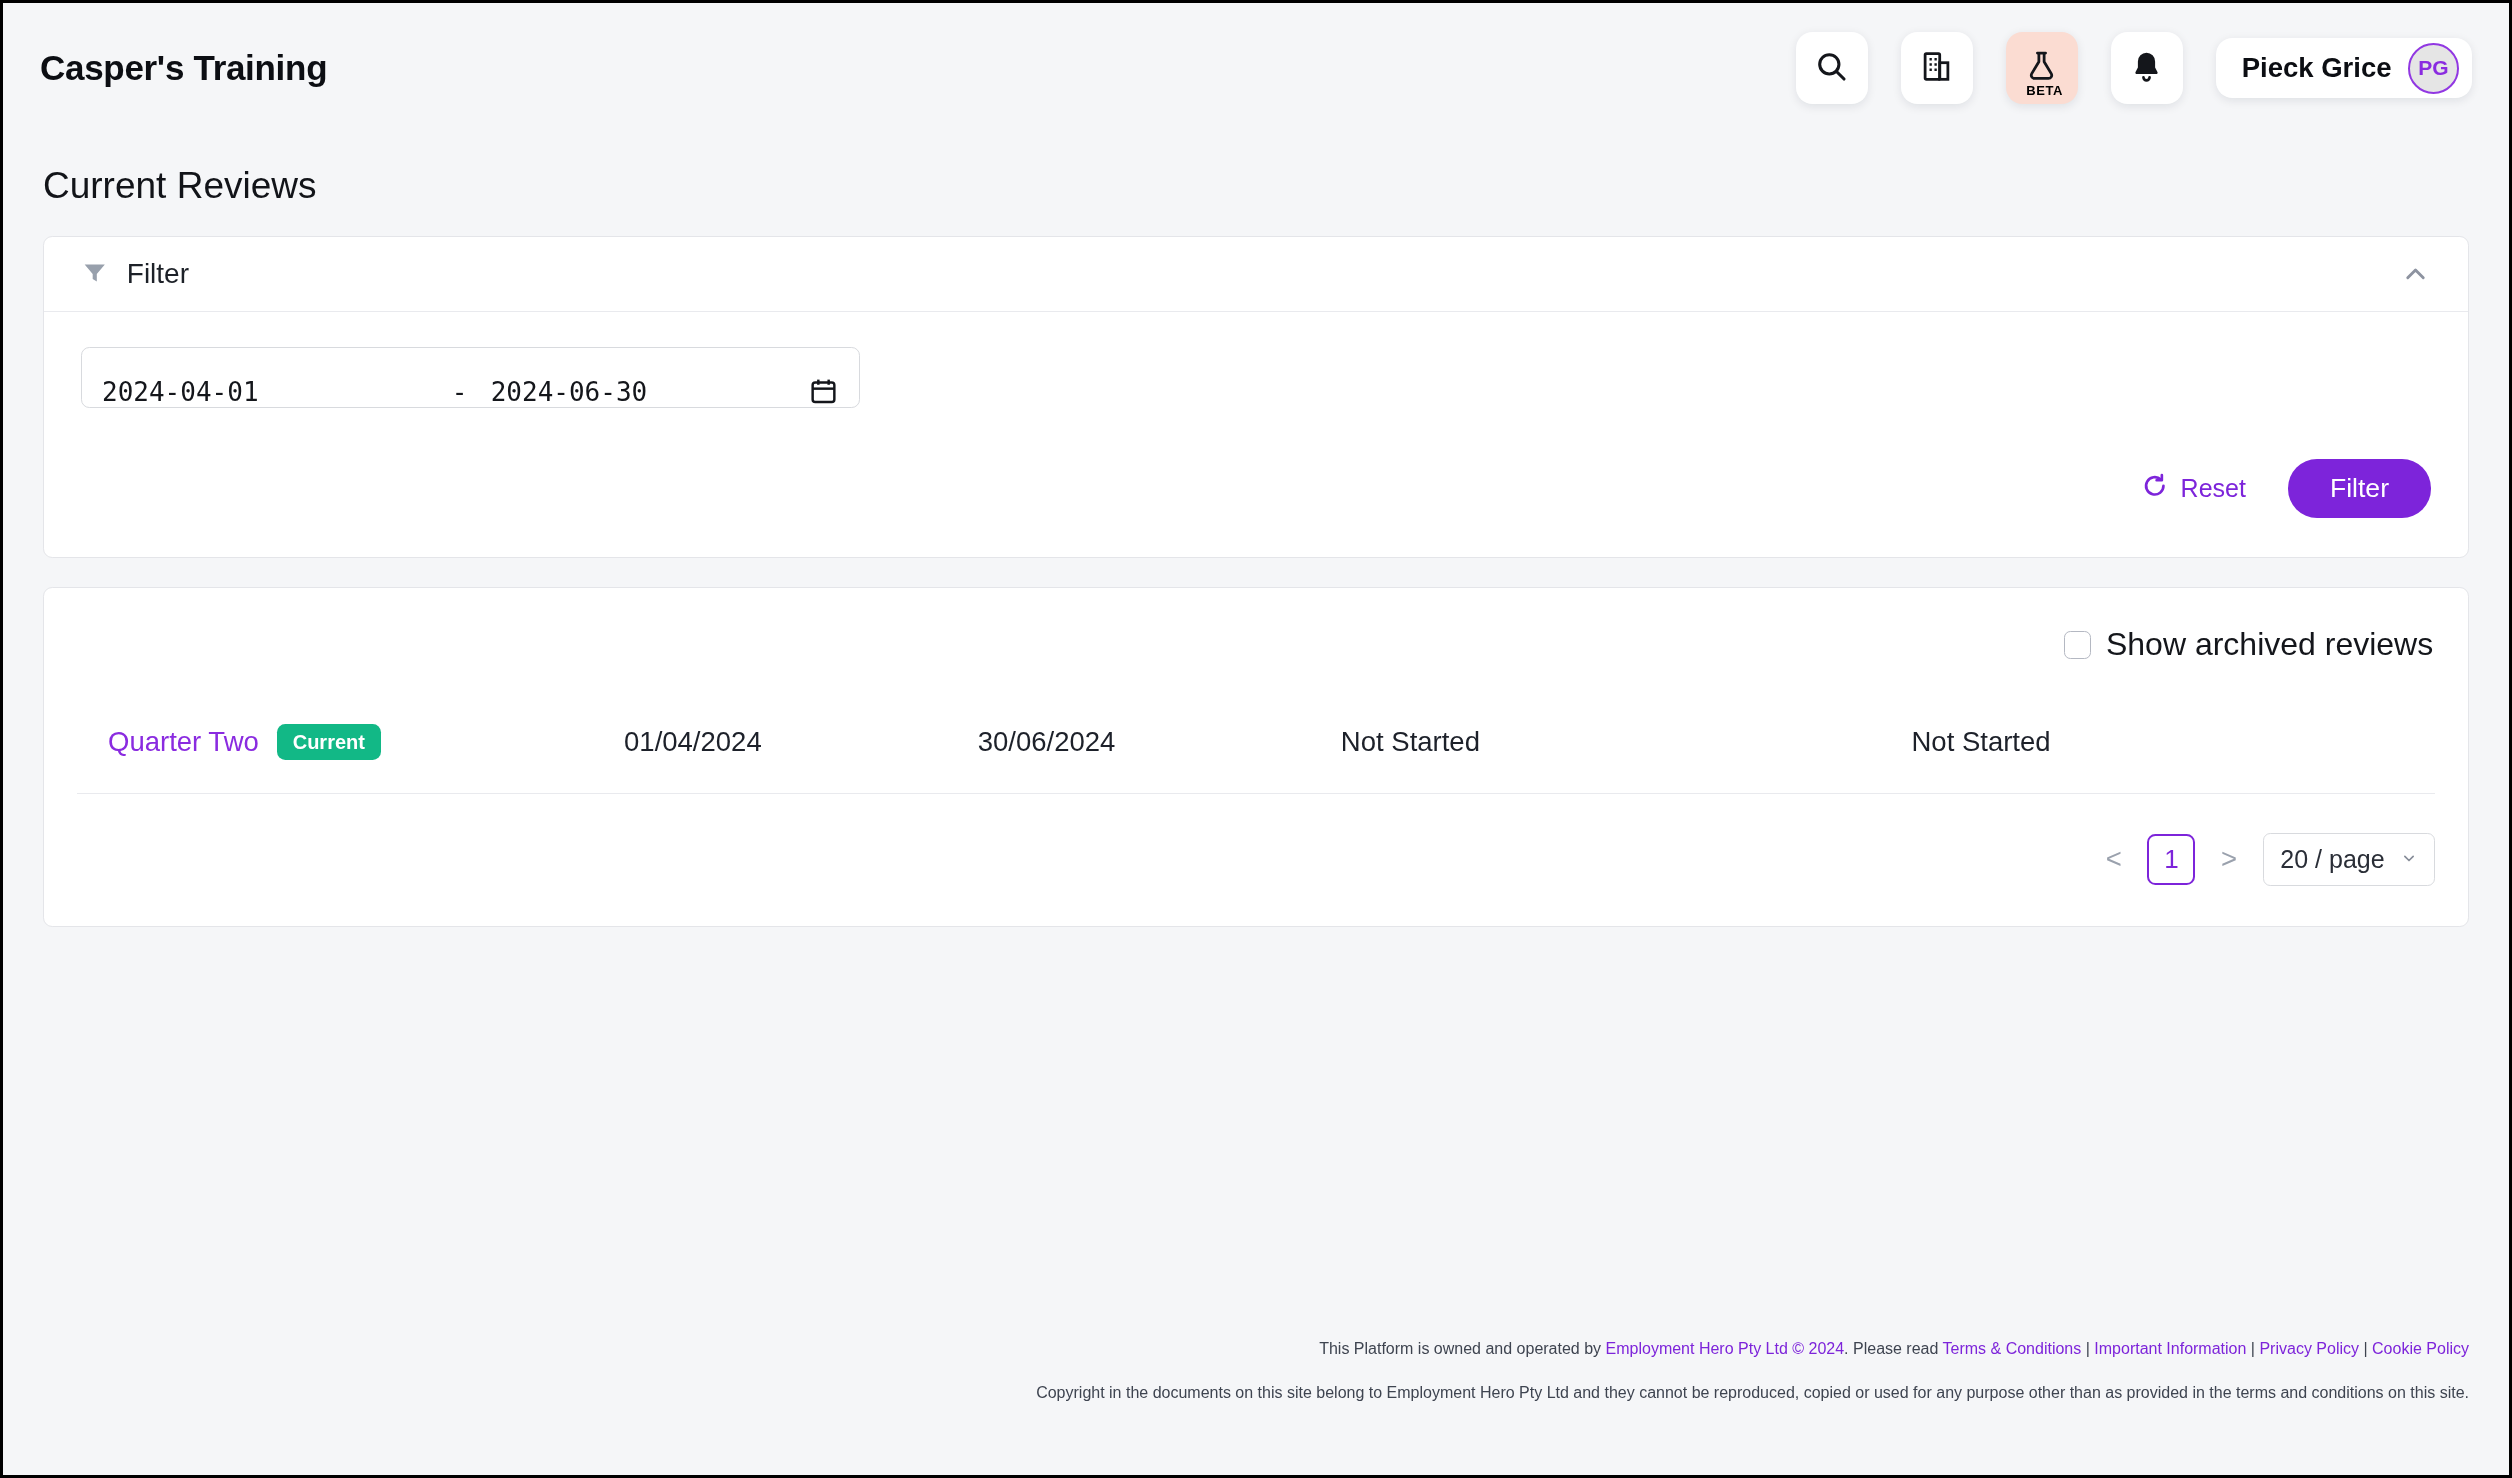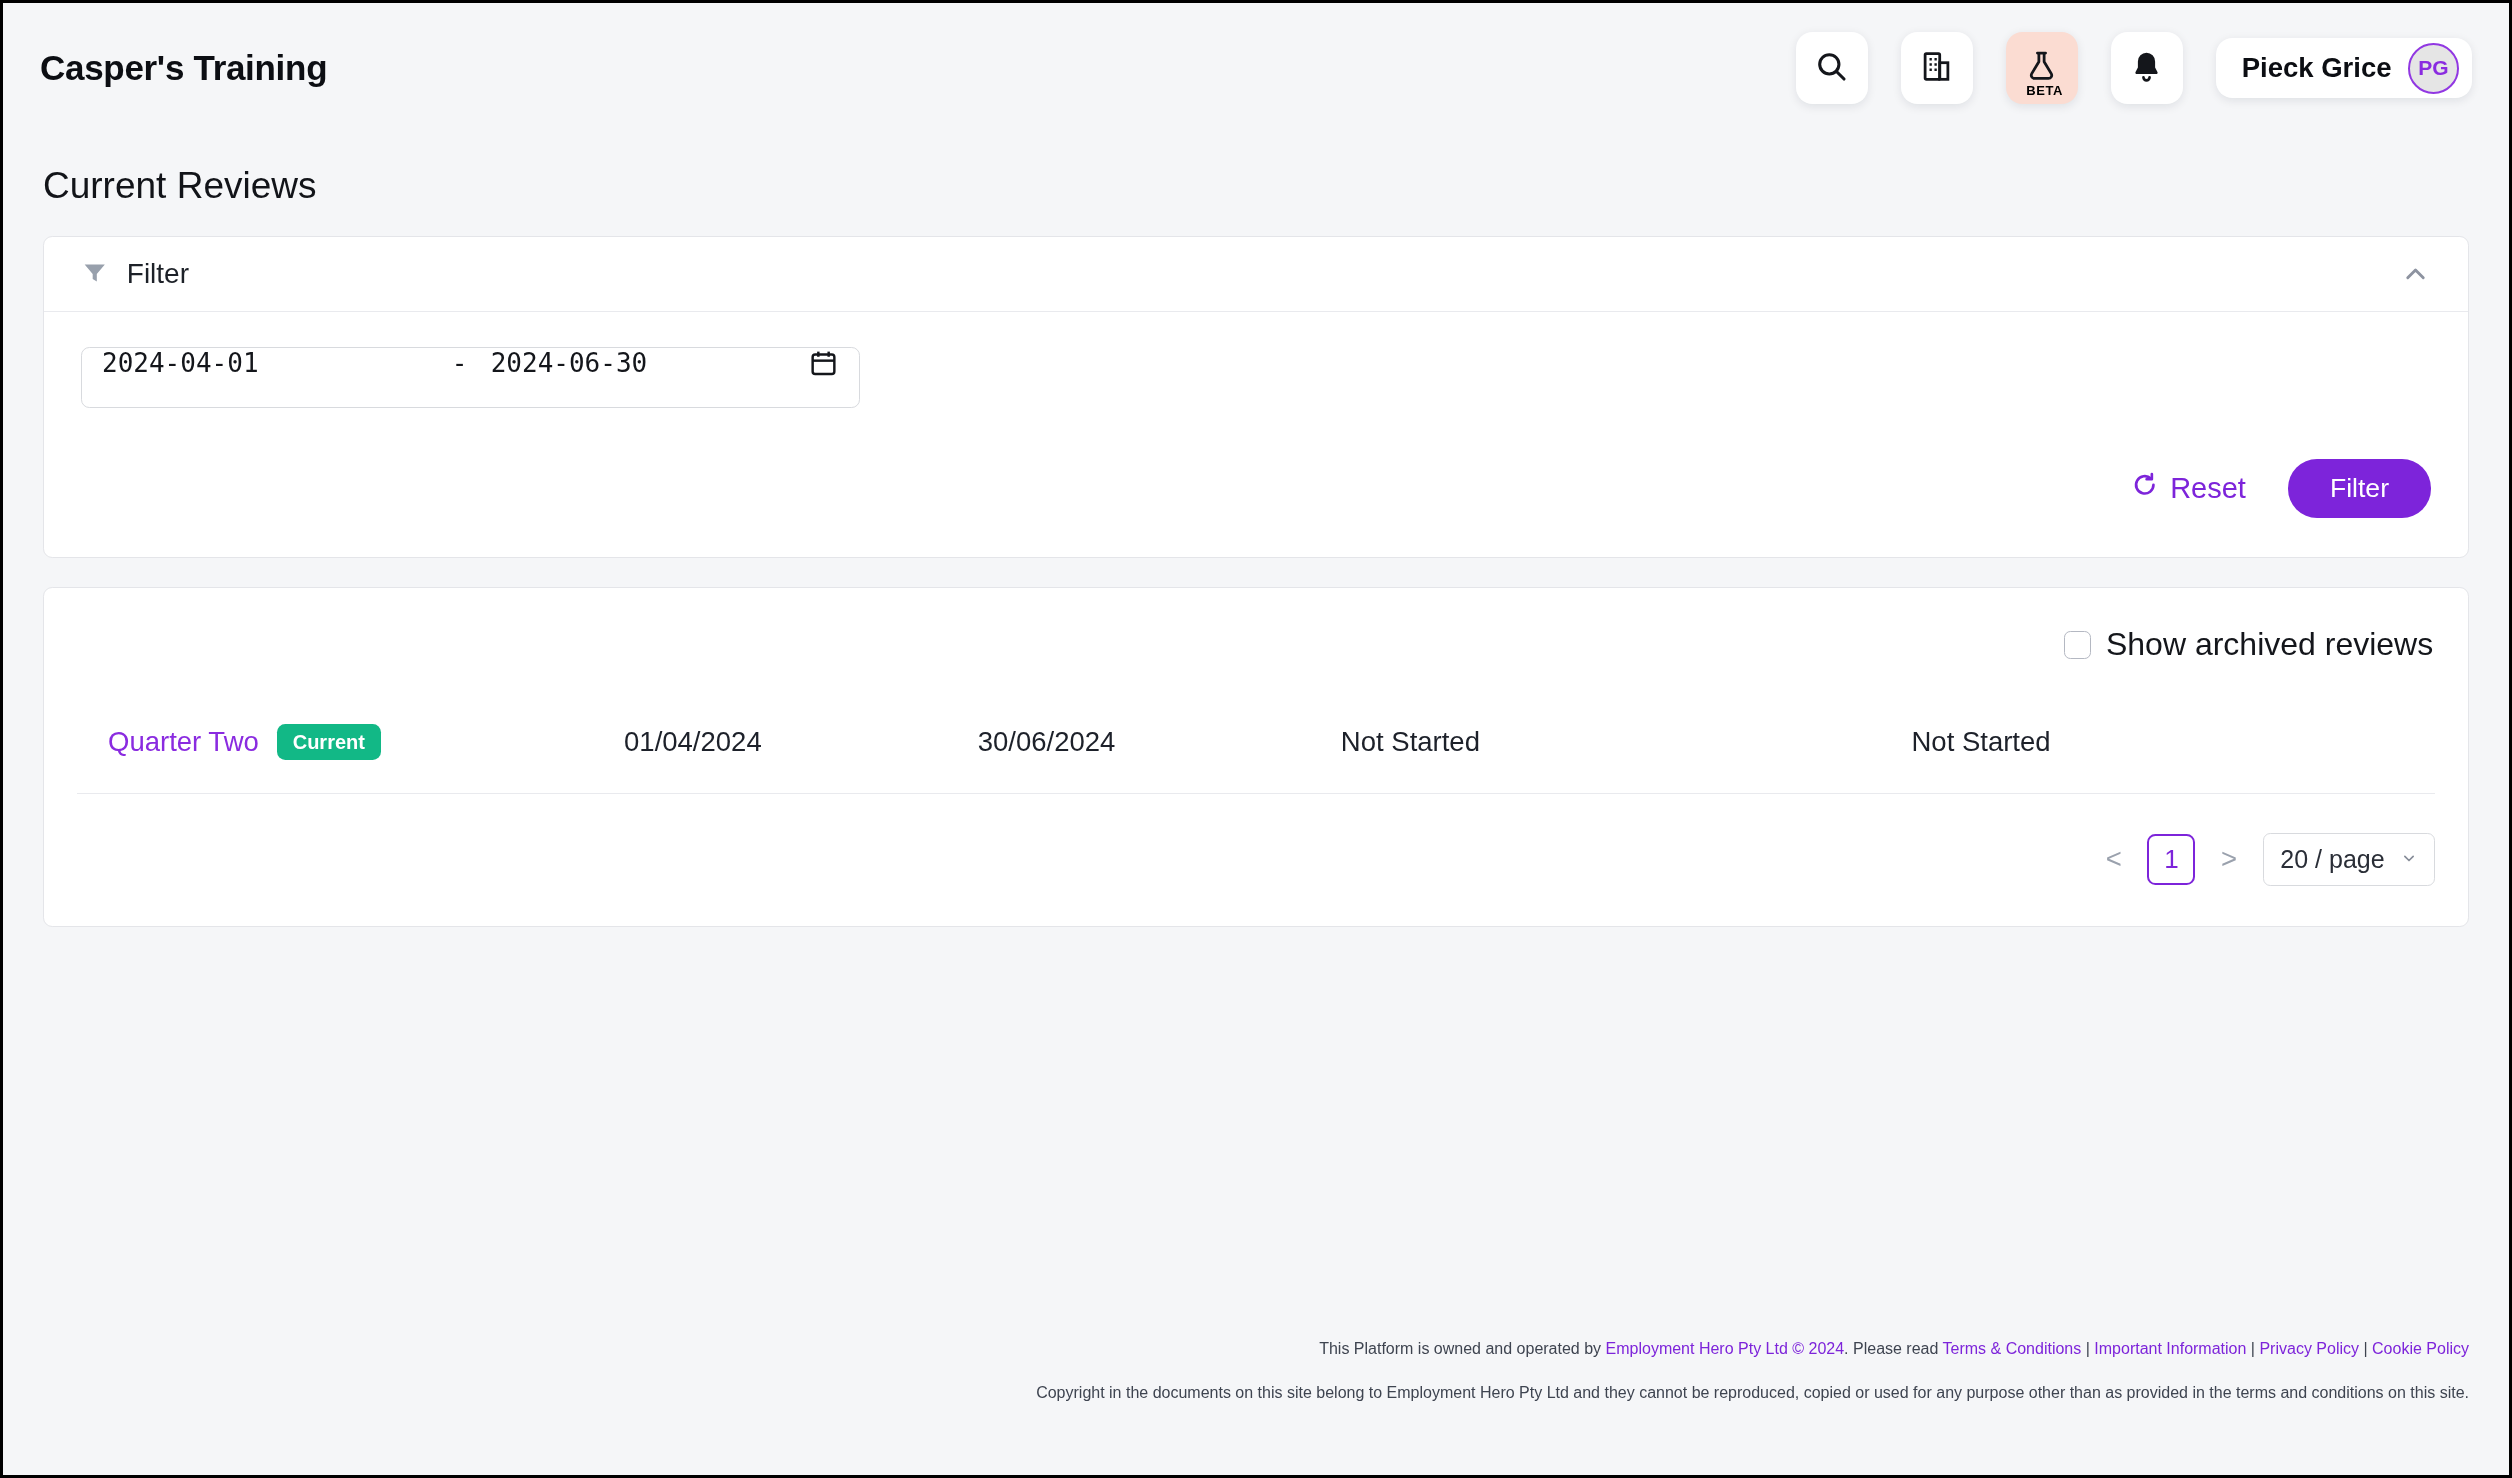--- a/index.html
+++ b/index.html
@@ -70,33 +70,33 @@
     height:75px;padding:0 37px;border-bottom:0.9px solid var(--row-border);
     cursor:pointer;
   }
   .funnel svg{width:27.5px;height:27.5px;display:block;}
   .filter-title{font-size:28px;font-weight:500;color:#1d2128;}
   .collapse{margin-left:auto;}
   .collapse svg{width:31px;height:31px;display:block;}
   .filter-body{padding:35px 37px 39px 37px;}
   .date-range{
     width:779px;height:61px;border:1.8px solid #d8dade;border-radius:8.3px;
-    background:#fff;display:flex;align-items:flex-start;padding:0 20px;
+    background:#fff;display:flex;align-items:flex-end;padding:0 20px;
     font-family:"DejaVu Sans Mono",monospace;font-size:26px;color:#14161b;
     cursor:text;
   }
   .date-from{width:330px;}
   .date-dash{width:55px;text-align:center;color:#14161b;}
   .date-to{flex:1;padding-left:3.7px;}
   .cal svg{width:31px;height:31px;display:block;color:#14161b;}
   .filter-actions{
     display:flex;justify-content:flex-end;align-items:center;gap:42px;
     margin-top:51px;
   }
-  .reset-link{display:flex;align-items:center;gap:12px;color:var(--accent);font-size:29px;cursor:pointer;}
+  .reset-link{display:flex;align-items:center;gap:12px;color:var(--accent);font-size:25px;cursor:pointer;}
   .reset-link svg{width:27.5px;height:27.5px;}
   .filter-btn{
     height:59px;padding:0 42px;border:none;border-radius:29px;
     background:var(--accent);color:#fff;font-size:26.6px;
     font-family:"Liberation Sans",sans-serif;cursor:pointer;
   }
   
   .reviews-card{padding:31px 33px 40px 33px;}
   .archived-row{
     display:flex;justify-content:flex-end;align-items:center;gap:14.7px;

